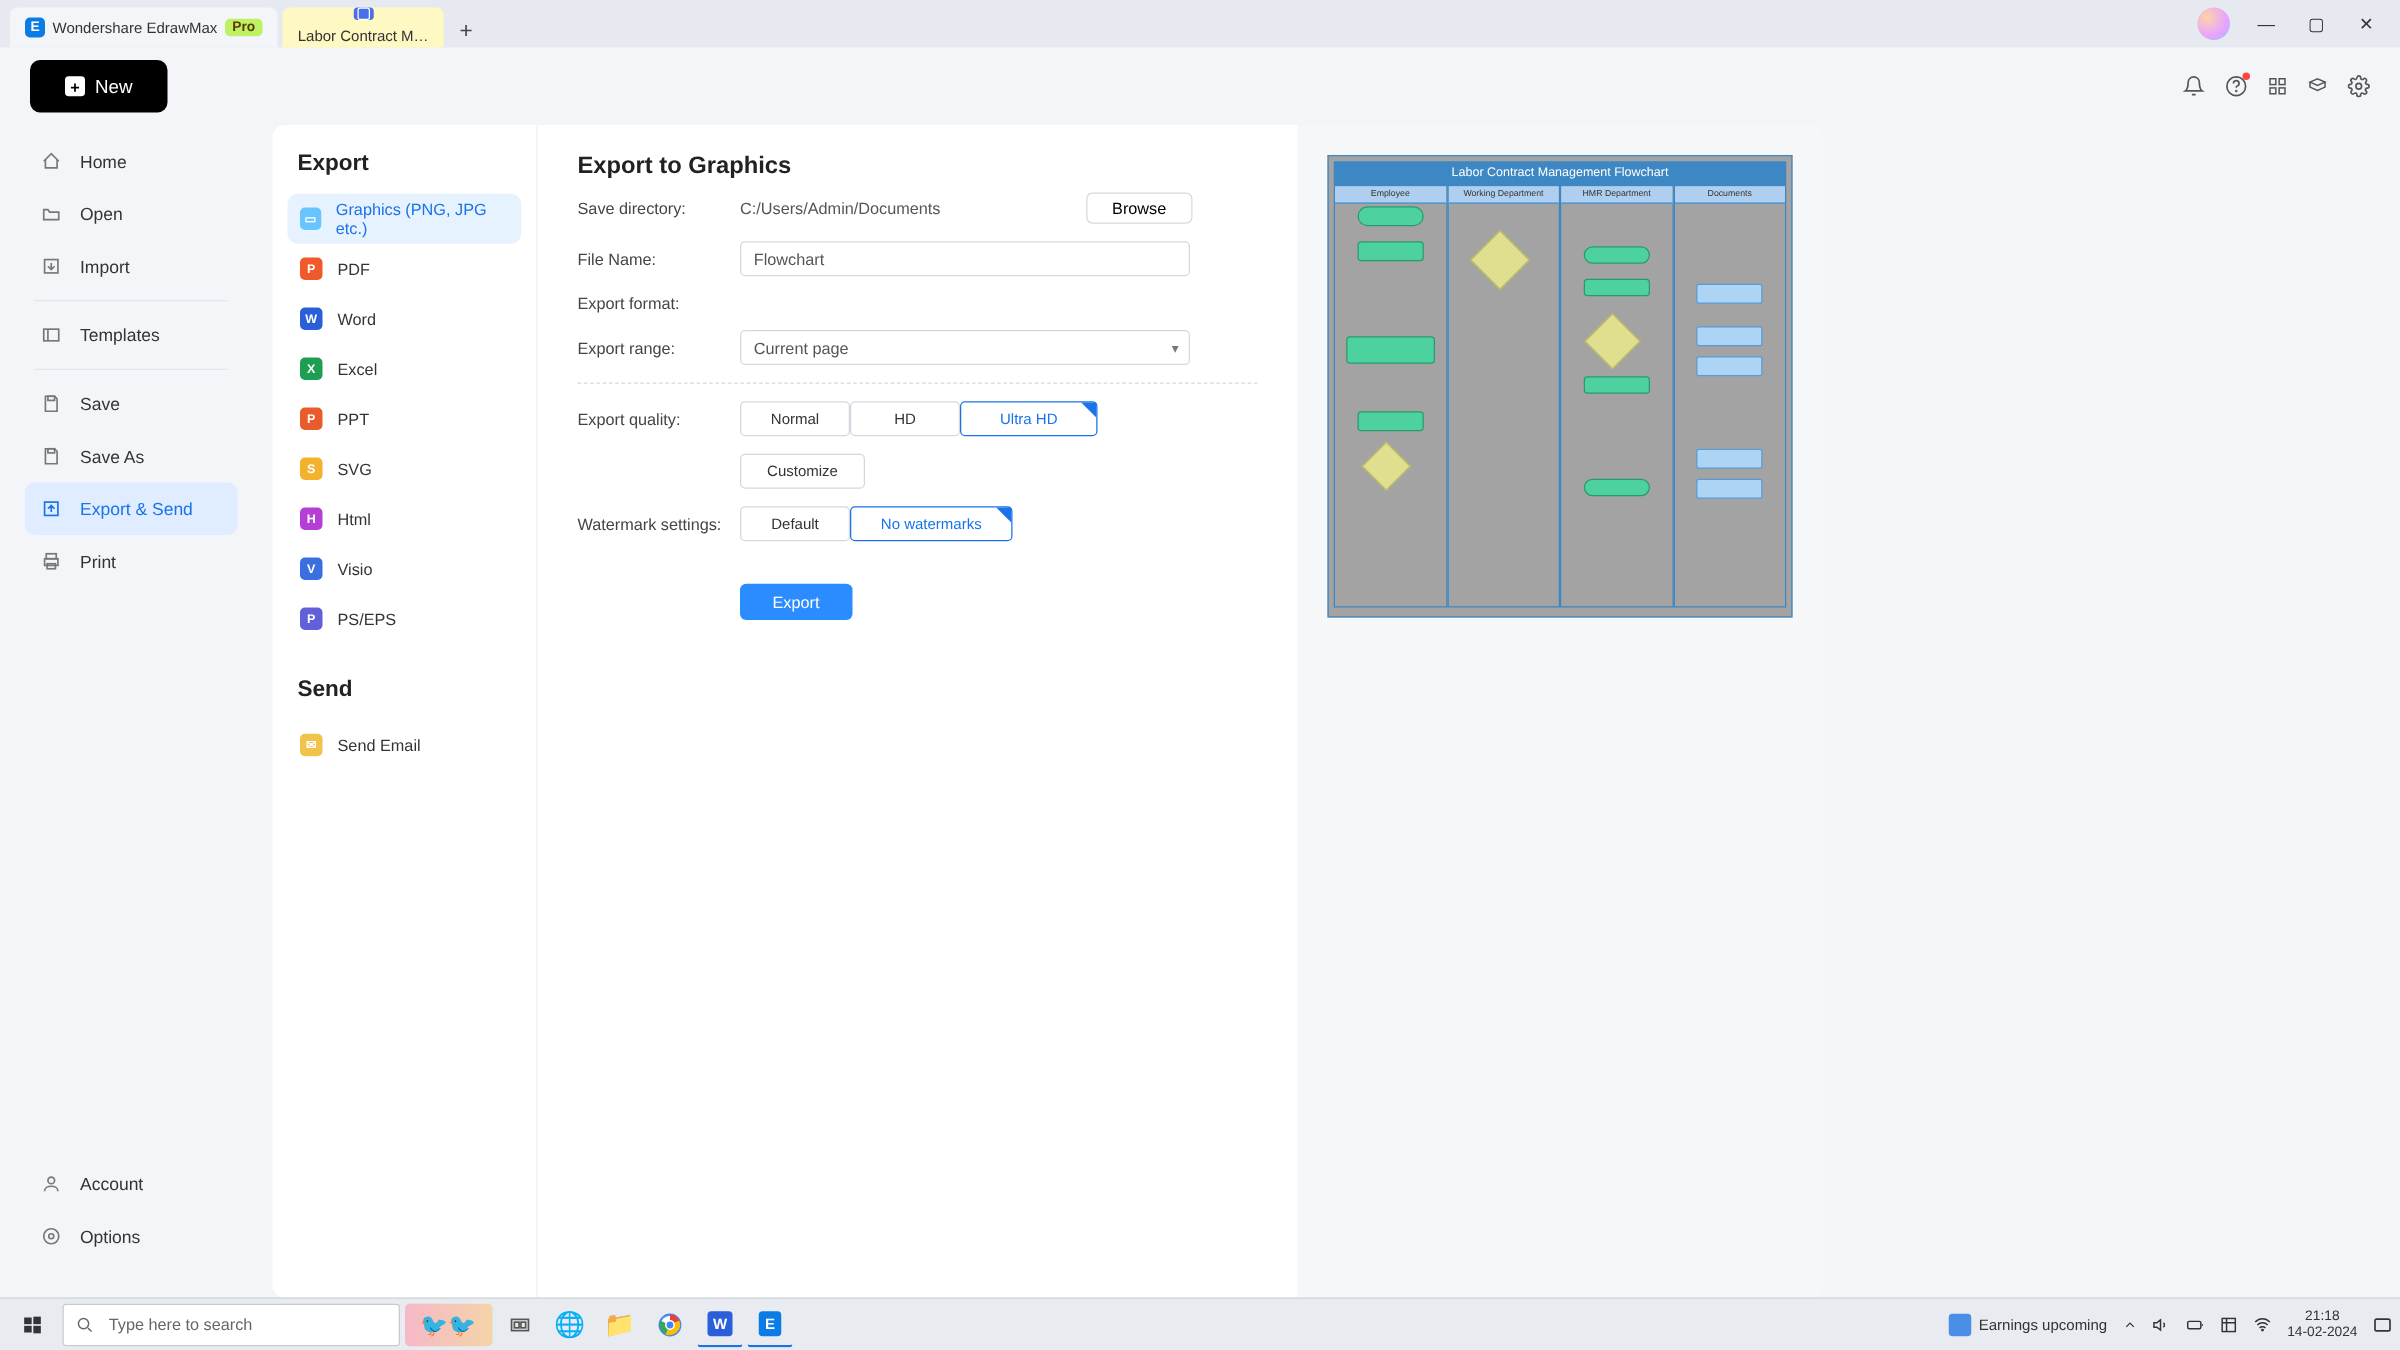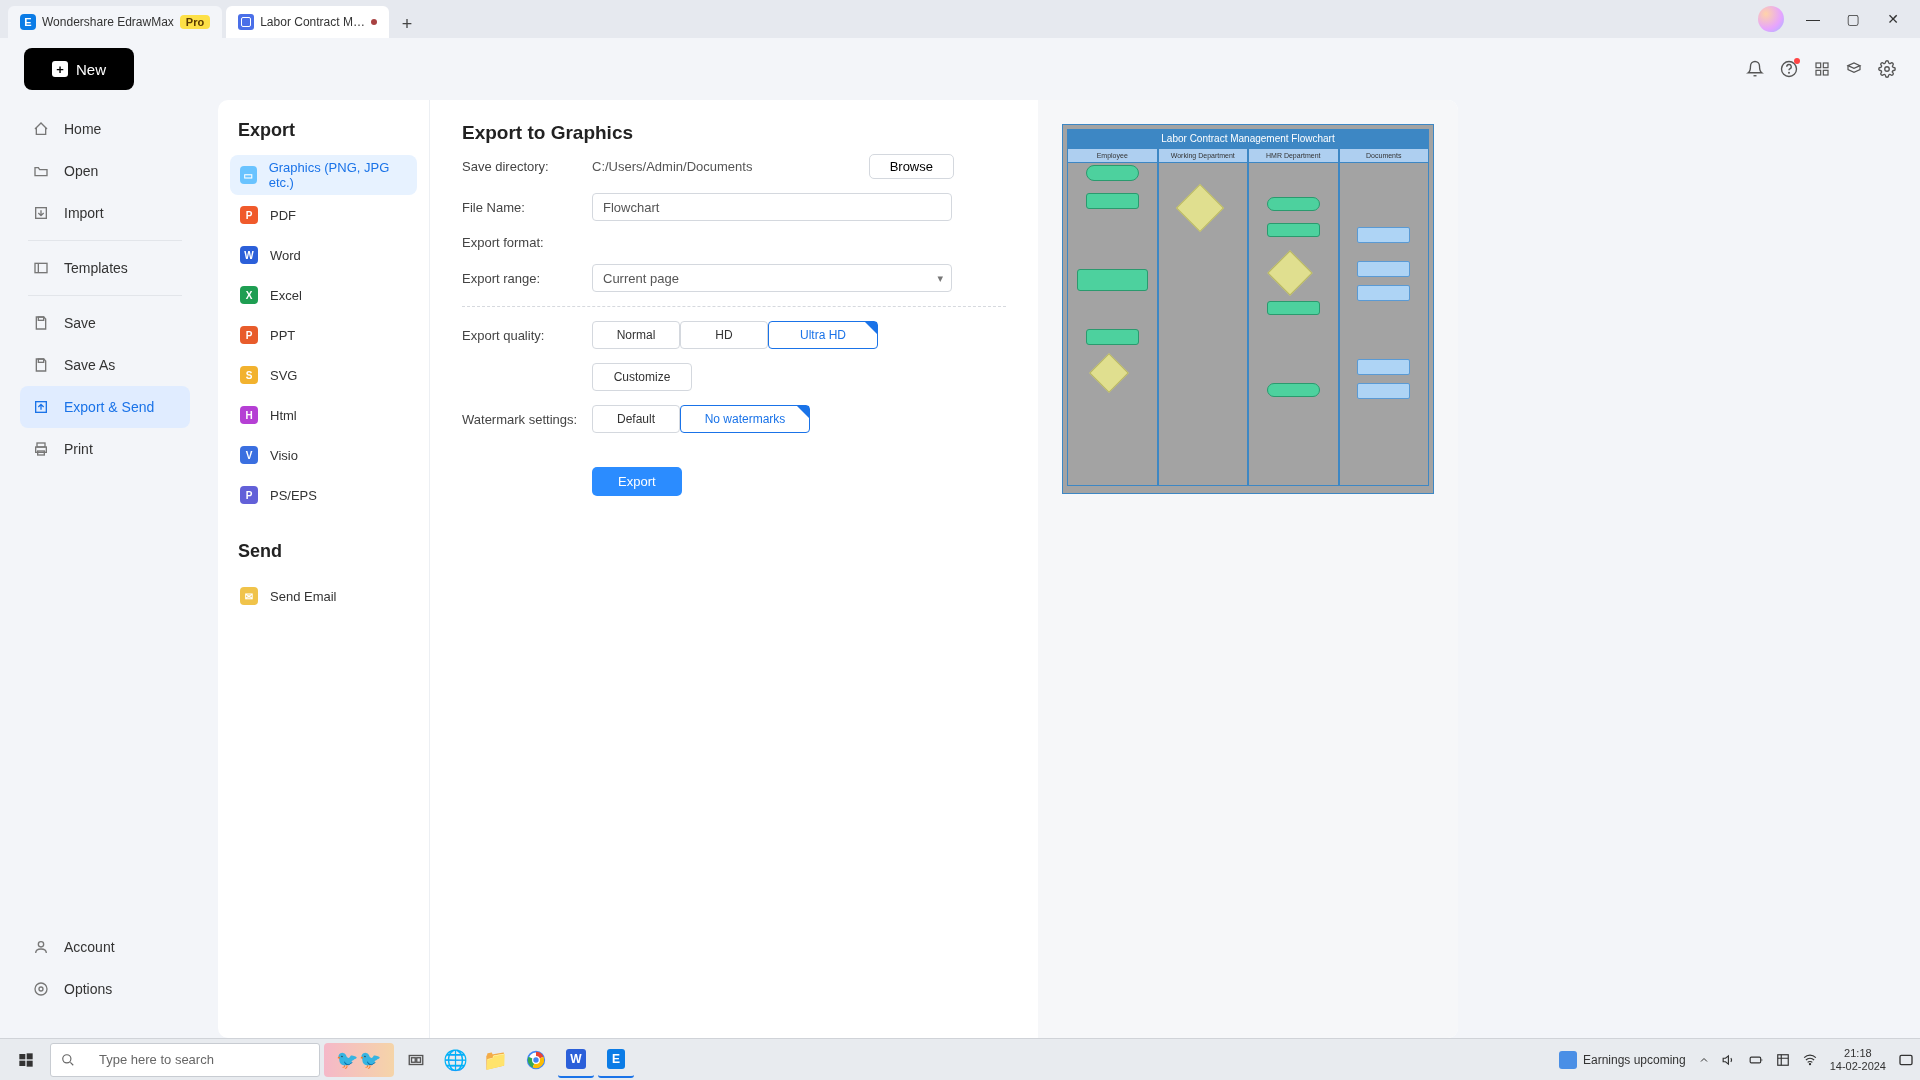--- a/index.html
+++ b/index.html
@@ -3,25 +3,25 @@
 <meta charset="utf-8">
 <style>
 * { margin: 0; padding: 0; box-sizing: border-box; font-family: -apple-system, BlinkMacSystemFont, "Segoe UI", sans-serif; }
 body { background: #f3f5f9; width: 1920px; height: 1080px; overflow: hidden; position: relative; }
 
 
 .titlebar { height: 38px; background: #e6e9ef; display: flex; align-items: center; padding: 0 8px; }
 .titlebar-tabs { display: flex; height: 100%; align-items: flex-end; gap: 4px; flex: 1; }
 .tab { display: flex; align-items: center; height: 32px; padding: 0 12px; font-size: 12px; color: #333; border-radius: 6px 6px 0 0; gap: 6px; }
 .tab.active { background: #f3f5f9; }
-.tab.secondary { background: #ffffff; }
+.tab.secondary { background: #fef9c3; flex-direction: column; }
 .tab .app-icon { width: 16px; height: 16px; background: #0b7ce6; border-radius: 4px; display: flex; align-items: center; justify-content: center; color: #fff; font-weight: bold; font-size: 11px; }
 .tab .doc-icon { width: 16px; height: 16px; background: #4a6fe8; border-radius: 3px; display: flex; align-items: center; justify-content: center; }
 .tab .doc-icon::before { content: ""; width: 8px; height: 8px; border: 1.5px solid #fff; border-radius: 2px; }
-.pro-badge { background: #fde047; color: #5a3a00; font-size: 11px; font-weight: 600; padding: 1px 6px; border-radius: 4px; }
+.pro-badge { background: #bef264; color: #5a3a00; font-size: 11px; font-weight: 600; padding: 1px 6px; border-radius: 4px; }
 .tab .dirty-dot { width: 6px; height: 6px; border-radius: 50%; background: #a84141; }
 .add-tab { width: 28px; height: 28px; display: flex; align-items: center; justify-content: center; font-size: 18px; color: #444; cursor: pointer; }
 .window-controls { display: flex; align-items: center; gap: 2px; }
 .avatar-btn { width: 26px; height: 26px; border-radius: 50%; background: radial-gradient(circle at 30% 30%, #ffd3a8, #e6a4ff 60%, #9fb8ff); margin-right: 8px; }
 .winbtn { width: 38px; height: 28px; display: flex; align-items: center; justify-content: center; font-size: 14px; color: #333; }
 
 
 .toolbar { height: 62px; display: flex; align-items: center; padding: 0 24px; }
 .new-btn { background: #000; color: #fff; border-radius: 8px; height: 42px; padding: 0 28px; display: flex; align-items: center; gap: 8px; font-size: 15px; font-weight: 500; }
 .new-btn .plus-sq { width: 16px; height: 16px; background: #fff; border-radius: 3px; color: #000; display: flex; align-items: center; justify-content: center; font-weight: bold; font-size: 13px; }
@@ -80,21 +80,21 @@
 .shape { position: absolute; font-size: 6px; display: flex; align-items: center; justify-content: center; text-align: center; color: #1a4a1a; }
 .rect { background: #4dd19e; border: 1px solid #2a9a6e; border-radius: 3px; }
 .diam { background: #e0df8f; border: 1px solid #b8b760; transform: rotate(45deg); }
 .diam span { transform: rotate(-45deg); }
 .pill { background: #4dd19e; border: 1px solid #2a9a6e; border-radius: 10px; }
 .doc { background: #aed4f5; border: 1px solid #5a9ad4; border-radius: 2px; }
 
 
 .taskbar { position: absolute; bottom: 0; left: 0; right: 0; height: 42px; background: #e8ebef; border-top: 1px solid #d0d3d8; display: flex; align-items: center; padding: 0 6px; gap: 4px; font-size: 13px; }
 .start-btn { width: 40px; height: 36px; display: flex; align-items: center; justify-content: center; font-size: 16px; }
-.search-box { display: flex; align-items: center; height: 34px; width: 270px; background: #fff; border: 1px solid #c8ccd2; border-radius: 3px; padding: 0 10px; color: #666; gap: 24px; }
+.search-box { display: flex; align-items: center; height: 34px; width: 270px; background: #fff; border: 1px solid #c8ccd2; border-radius: 3px; padding: 0 10px; color: #666; gap: 12px; }
 .task-icon { width: 36px; height: 36px; display: flex; align-items: center; justify-content: center; border-radius: 3px; }
 .task-icon.active-task { border-bottom: 2px solid #1a73e8; }
 .task-right { margin-left: auto; display: flex; align-items: center; gap: 12px; color: #333; font-size: 12px; }
 .time-block { text-align: center; font-size: 11px; line-height: 13px; }
 
 svg { display: block; }
 </style>
 </head>
 <body>
 

